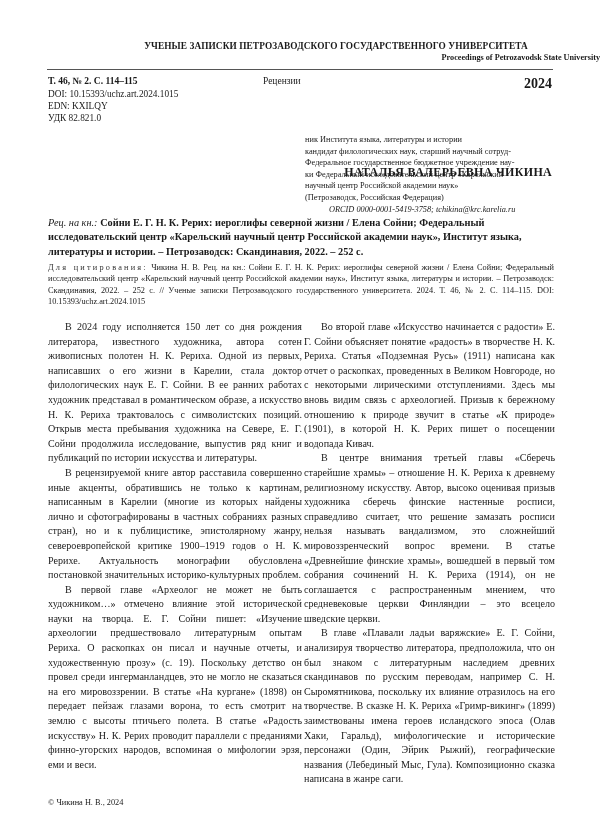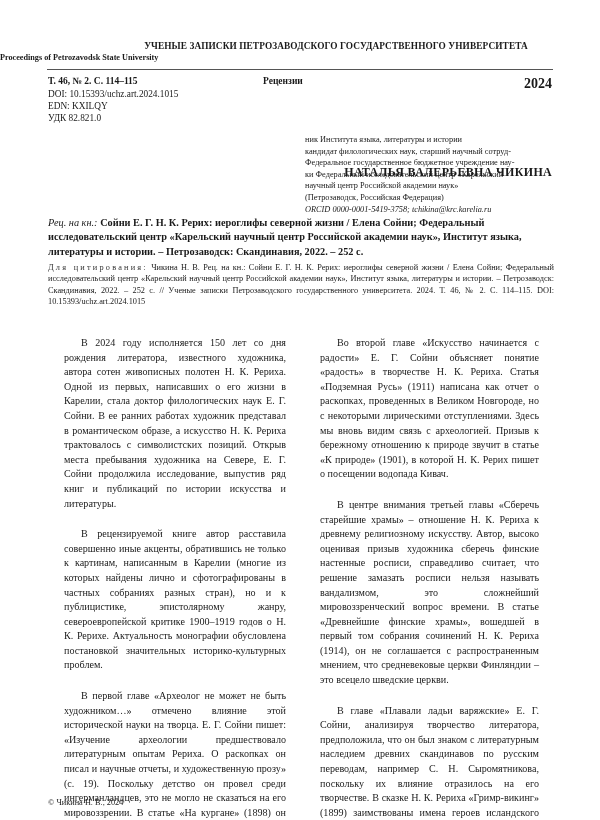--- a/index.html
+++ b/index.html
@@ -7,55 +7,55 @@
     width: 600px; height: 820px; position: relative; overflow: hidden;
     font-family: "Liberation Serif", "DejaVu Serif", serif;
     color: #1a1a1a;
   }
   .abs { position: absolute; }
   .journal-title {
     top: 41px; left: 0; width: 600px; text-align: center;
     font-size: 9.3px; font-weight: bold; letter-spacing: 0.1px; margin-left: 36px;
   }
   .journal-subtitle {
-    top: 53px; left: 0; width: 600px; text-align: left;
+    top: 53px; left: 0; width: 600px; text-align: right;
     font-size: 8.2px; font-weight: bold;
   }
   .rule {
     top: 69px; left: 47px; width: 506px; height: 0;
     border-top: 1px solid #555;
   }
   .issue-info { top: 76px; left: 48px; font-size: 9.5px; font-weight: bold; }
-  .section-label { top: 76px; left: 263px; font-size: 9.5px; font-weight: bold; }
+  .section-label { top: 76px; left: 263px; font-size: 9.5px; font-weight: normal; }
   .year { top: 76px; right: 48px; font-size: 14px; font-weight: bold; }
   .meta-line { left: 48px; font-size: 9.3px; }
   .author-name {
     top: 122px; right: 48px; font-size: 12px; font-weight: bold; letter-spacing: 0.3px; margin-top: 43px;
   }
   .author-block {
     top: 134px; left: 305px; width: 250px; font-size: 8.3px; line-height: 11.6px;
   }
   .author-block div { white-space: nowrap; }
-  .orcid { font-style: italic; }
+  .orcid { font-style: italic; margin-left: 24px; }
   .book-ref {
     top: 216px; left: 48px; width: 506px; font-size: 10.3px; line-height: 14.3px;
     font-weight: bold;
   }
   .book-ref .lead { font-weight: normal; font-style: italic; }
   .citation {
     top: 262px; left: 48px; width: 506px; font-size: 8.3px; line-height: 11.4px;
     text-align: justify;
   }
   .citation .cite-label { letter-spacing: 2.2px; color: #333; }
   .column {
     top: 320px; width: 254px; font-size: 10.1px; line-height: 14.6px; text-align: justify;
   }
   .col-left { left: 48px; }
   .col-right { left: 304px; width: 251px; }
-  .column p { margin: 16px; text-indent: 17px; }
+  .column p { margin: 0; text-indent: 17px; }
   .copyright { top: 798px; left: 48px; font-size: 8.3px; }
 </style>
 </head>
 <body>
 
 <div class="abs journal-title">УЧЕНЫЕ ЗАПИСКИ ПЕТРОЗАВОДСКОГО ГОСУДАРСТВЕННОГО УНИВЕРСИТЕТА</div>
 <div class="abs journal-subtitle">Proceedings of Petrozavodsk State University</div>
 <div class="abs rule"></div>
 
 <div class="abs issue-info">Т. 46, № 2. С. 114–115</div>

